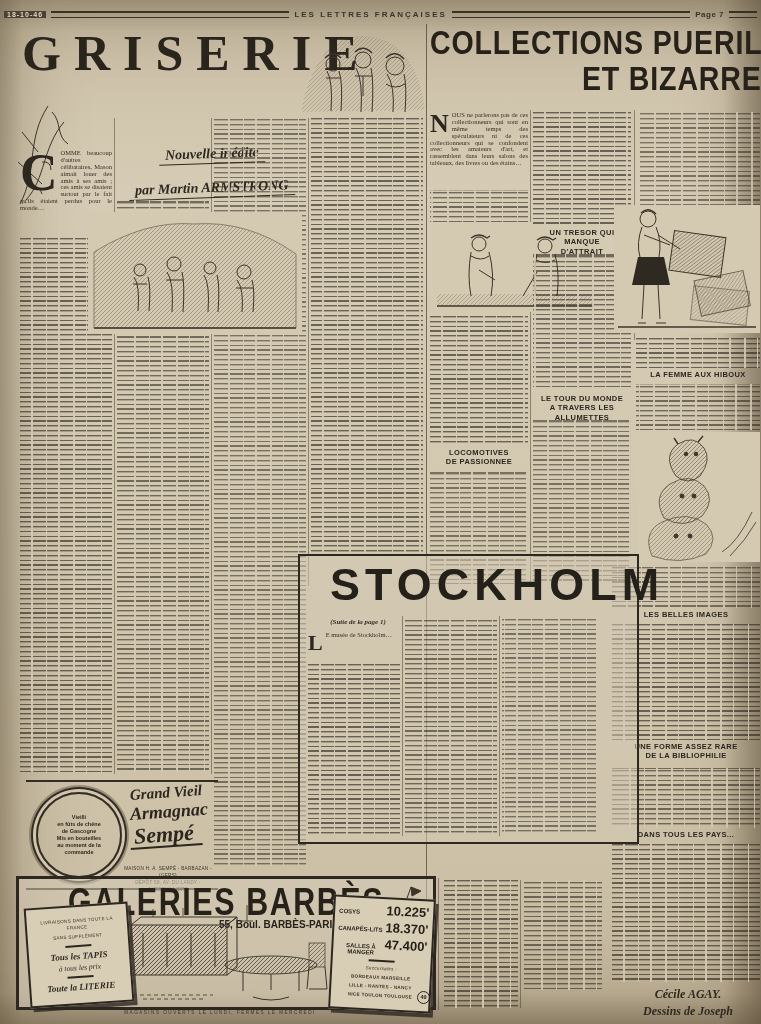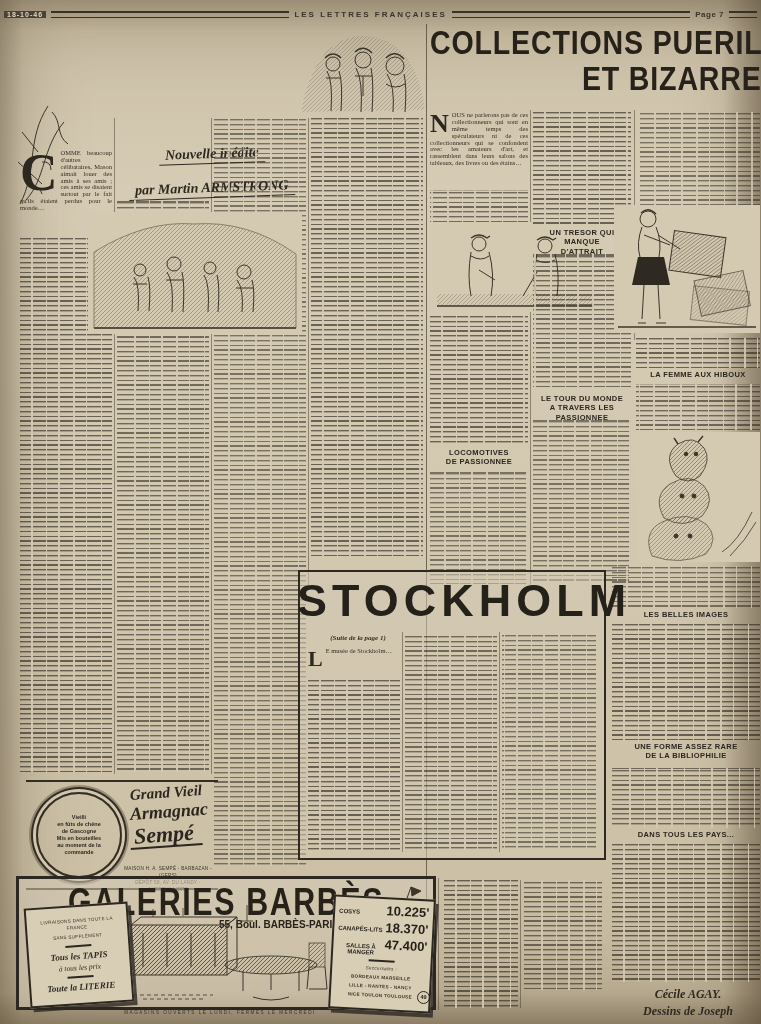--- a/index.html
+++ b/index.html
@@ -77,20 +77,21 @@
   </div>
 
   <div class="vrule" style="left:426px;top:24px;height:992px;background:rgba(60,50,36,.65);"></div>
   <div class="vrule" style="left:114px;top:118px;height:656px;"></div>
   <div class="vrule" style="left:211px;top:118px;height:656px;"></div>
   <div class="vrule" style="left:308px;top:118px;height:468px;"></div>
   <div class="vrule" style="left:530px;top:110px;height:476px;"></div>
   <div class="vrule" style="left:634px;top:110px;height:230px;"></div>
   <div class="vrule" style="left:438px;top:878px;height:132px;"></div>
 
+  <div class="abs h-griserie" style="left:22px;top:24px;">GRISERIE</div>
 
   <svg class="abs" style="left:12px;top:92px;" width="78" height="118" viewBox="0 0 78 118">
     <path class="ink" d="M8,112 C26,78 14,48 36,14 M14,108 C34,86 30,56 52,30 M6,70 L30,92 M10,40 L26,60 M40,20 C50,30 44,44 56,52"></path>
     <path class="ink" d="M20,96 q8,-2 10,6 M30,70 q9,-1 9,8" stroke-width=".8"></path>
   </svg>
 
   <svg class="abs" style="left:295px;top:28px;" width="135" height="90" viewBox="0 0 135 90">
     <defs>
         <pattern id="h0" width="4" height="4" patternUnits="userSpaceOnUse">
           <path d="M0 4L4 0" stroke="#4a4336" stroke-width=".6"></path>
@@ -181,21 +182,21 @@
   </svg>
 
   <div class="sim" style="left:533px;top:112px;width:98px;height:112px;"></div>
   <div class="subhead" style="left:533px;top:228px;width:98px;">
     <span>UN TRESOR QUI MANQUE</span><br>
     <span>D'ATTRAIT</span>
   </div>
   <div class="sim b" style="left:533px;top:254px;width:98px;height:136px;"></div>
   <div class="subhead" style="left:533px;top:394px;width:98px;">
     <span>LE TOUR DU MONDE</span><br>
-    <span>A TRAVERS LES PASSIONNEE</span>
+    <span>A TRAVERS LES ALLUMETTES</span>
   </div>
   <div class="sim c" style="left:533px;top:420px;width:98px;height:164px;"></div>
 
   <div class="sim c" style="left:640px;top:112px;width:120px;height:94px;"></div>
   <svg class="abs" style="left:614px;top:205px;background:#d4c9b1;" width="146" height="128" viewBox="0 0 146 128">
     <defs>
         <pattern id="h3" width="4" height="4" patternUnits="userSpaceOnUse">
           <path d="M0 4L4 0" stroke="#463f31" stroke-width=".6"></path>
         </pattern>
       </defs>
@@ -254,21 +255,21 @@
   <div class="sim b" style="left:612px;top:768px;width:148px;height:60px;"></div>
   <div class="subhead" style="left:612px;top:830px;width:148px;">
     <span>DANS TOUS LES PAYS...</span>
   </div>
   <div class="sim" style="left:612px;top:844px;width:148px;height:138px;"></div>
   <div class="abs sig" style="left:620px;top:986px;width:136px;">
     <span>Cécile AGAY.</span><br>
     <span>Dessins de Joseph HEMARD.</span>
   </div>
 
-  <div class="abs stk-box" style="left:298px;top:570px;width:304px;height:286px;background:rgba(211,200,178,.55);">
+  <div class="abs stk-box" style="left:298px;top:554px;width:304px;height:286px;background:rgba(211,200,178,.55);padding-left:33px;">
     <div class="h-stockholm" style="text-align:center;margin-top:4px;">STOCKHOLM</div>
     <div class="credit" style="position:absolute;left:12px;top:62px;width:92px;font-weight:bold;">(Suite de la page 1)</div>
     <div class="micro" style="position:absolute;left:8px;top:76px;width:92px;height:30px;overflow:hidden;">
       <span class="dc" style="font-size:22px;">L</span>
       <span>E musée de Stockholm…</span>
     </div>
     <div class="sim" style="left:8px;top:108px;width:92px;height:170px;"></div>
     <div class="sim b" style="left:105px;top:62px;width:92px;height:216px;"></div>
     <div class="sim c" style="left:202px;top:62px;width:94px;height:216px;"></div>
     <div class="vrule" style="left:102px;top:60px;height:220px;"></div>

